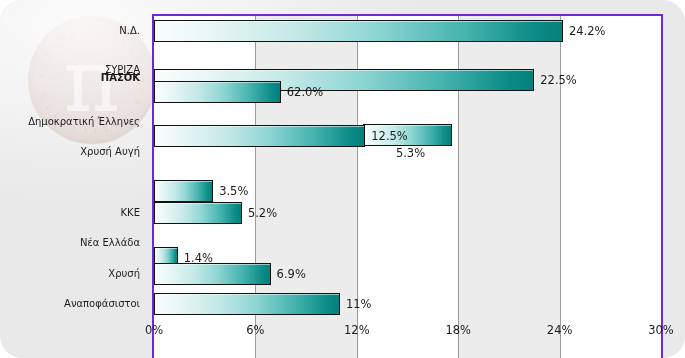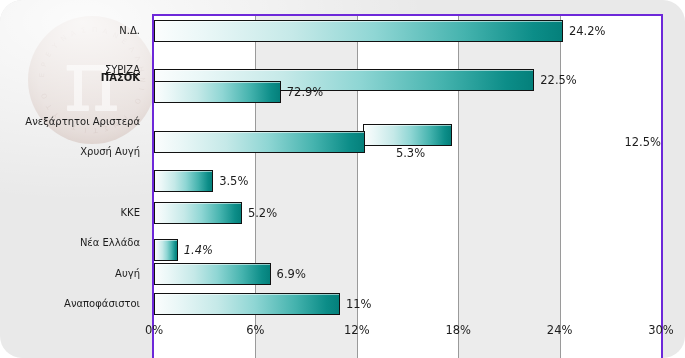--- a/index.html
+++ b/index.html
@@ -214,25 +214,25 @@
         <span style="transform: rotate(245.172deg) translate(54px) rotate(90deg);">Α</span>
         <span style="transform: rotate(257.586deg) translate(54px) rotate(90deg);">Σ</span>
       </div>
     <div id="watermark-pi">π</div>
   </div>
 
   <div id="category-labels">
       <div class="cat-label" style="top: 6.15px;">Ν.Δ.</div>
       <div class="cat-label" style="top: 45px; text-decoration: underline;">ΣΥΡΙΖΑ</div>
       <div class="cat-label" style="top: 53px; font-weight: bold;">ΠΑΣΟΚ</div>
-      <div class="cat-label" style="top: 97.05px;">Ανεξάρτητοι Αριστερά</div>
+      <div class="cat-label" style="top: 97.05px;">Δημοκρατική Έλληνες</div>
       <div class="cat-label" style="top: 127.35px;">Χρυσή Αυγή</div>
       <div class="cat-label" style="top: 187.95px;">ΚΚΕ</div>
       <div class="cat-label" style="top: 218.25px;">Νέα Ελλάδα</div>
-      <div class="cat-label" style="top: 248.55px;">Αυγή</div>
+      <div class="cat-label" style="top: 248.55px;">Χρυσή</div>
       <div class="cat-label" style="top: 278.85px;">Αναποφάσιστοι</div>
     </div>
 
   <div id="plot-frame">
     <div id="bands">
         <div class="band plain" style="left: 0%;"></div>
         <div class="band shaded" style="left: 20%;"></div>
         <div class="band plain" style="left: 40%;"></div>
         <div class="band shaded" style="left: 60%;"></div>
         <div class="band plain" style="left: 80%;"></div>
@@ -247,39 +247,39 @@
         <div class="row" style="top: 4.15px;">
           <div class="bar" title="Ν.Δ. 24.2%" style="width: 408.98px;"></div>
           <span class="bar-value">24.2%</span>
         </div>
         <div class="row" style="top: 34.45px; margin-top: 19px;">
           <div class="bar" title="ΣΥΡΙΖΑ 22.5%" style="width: 380.25px;"></div>
           <span class="bar-value">22.5%</span>
         </div>
         <div class="row" style="top: 64.75px;">
           <div class="bar" title="ΠΑΣΟΚ 7.5%" style="width: 126.75px;"></div>
-          <span class="bar-value">72.9%</span>
+          <span class="bar-value">62.0%</span>
         </div>
         <div class="row" style="top: 108px; flex-direction: column;">
           <div class="bar" title="Ανεξάρτητοι Έλληνες 5.3%" style="width: 89.57px;"></div>
           <span class="bar-value">5.3%</span>
         </div>
-        <div class="row" style="top: 115px; justify-content: space-between;">
+        <div class="row" style="top: 109px;">
           <div class="bar" title="Χρυσή Αυγή 12.5%" style="width: 211.25px;"></div>
           <span class="bar-value">12.5%</span>
         </div>
-        <div class="row" style="top: 154px;">
+        <div class="row" style="top: 164px;">
           <div class="bar" title="Δημοκρατική Αριστερά 3.5%" style="width: 59.15px;"></div>
           <span class="bar-value">3.5%</span>
         </div>
         <div class="row" style="top: 185.95px;">
           <div class="bar" title="ΚΚΕ 5.2%" style="width: 87.88px;"></div>
           <span class="bar-value">5.2%</span>
         </div>
-        <div class="row" style="top: 223px; font-style: italic;">
+        <div class="row" style="top: 231px;">
           <div class="bar" title="Νέα Ελλάδα 1.4%" style="width: 23.66px;"></div>
           <span class="bar-value">1.4%</span>
         </div>
         <div class="row" style="top: 246.55px;">
           <div class="bar" title="Άλλο 6.9%" style="width: 116.61px;"></div>
           <span class="bar-value">6.9%</span>
         </div>
         <div class="row" style="top: 276.85px;">
           <div class="bar" title="Αναποφάσιστοι 11%" style="width: 185.9px;"></div>
           <span class="bar-value">11%</span>

